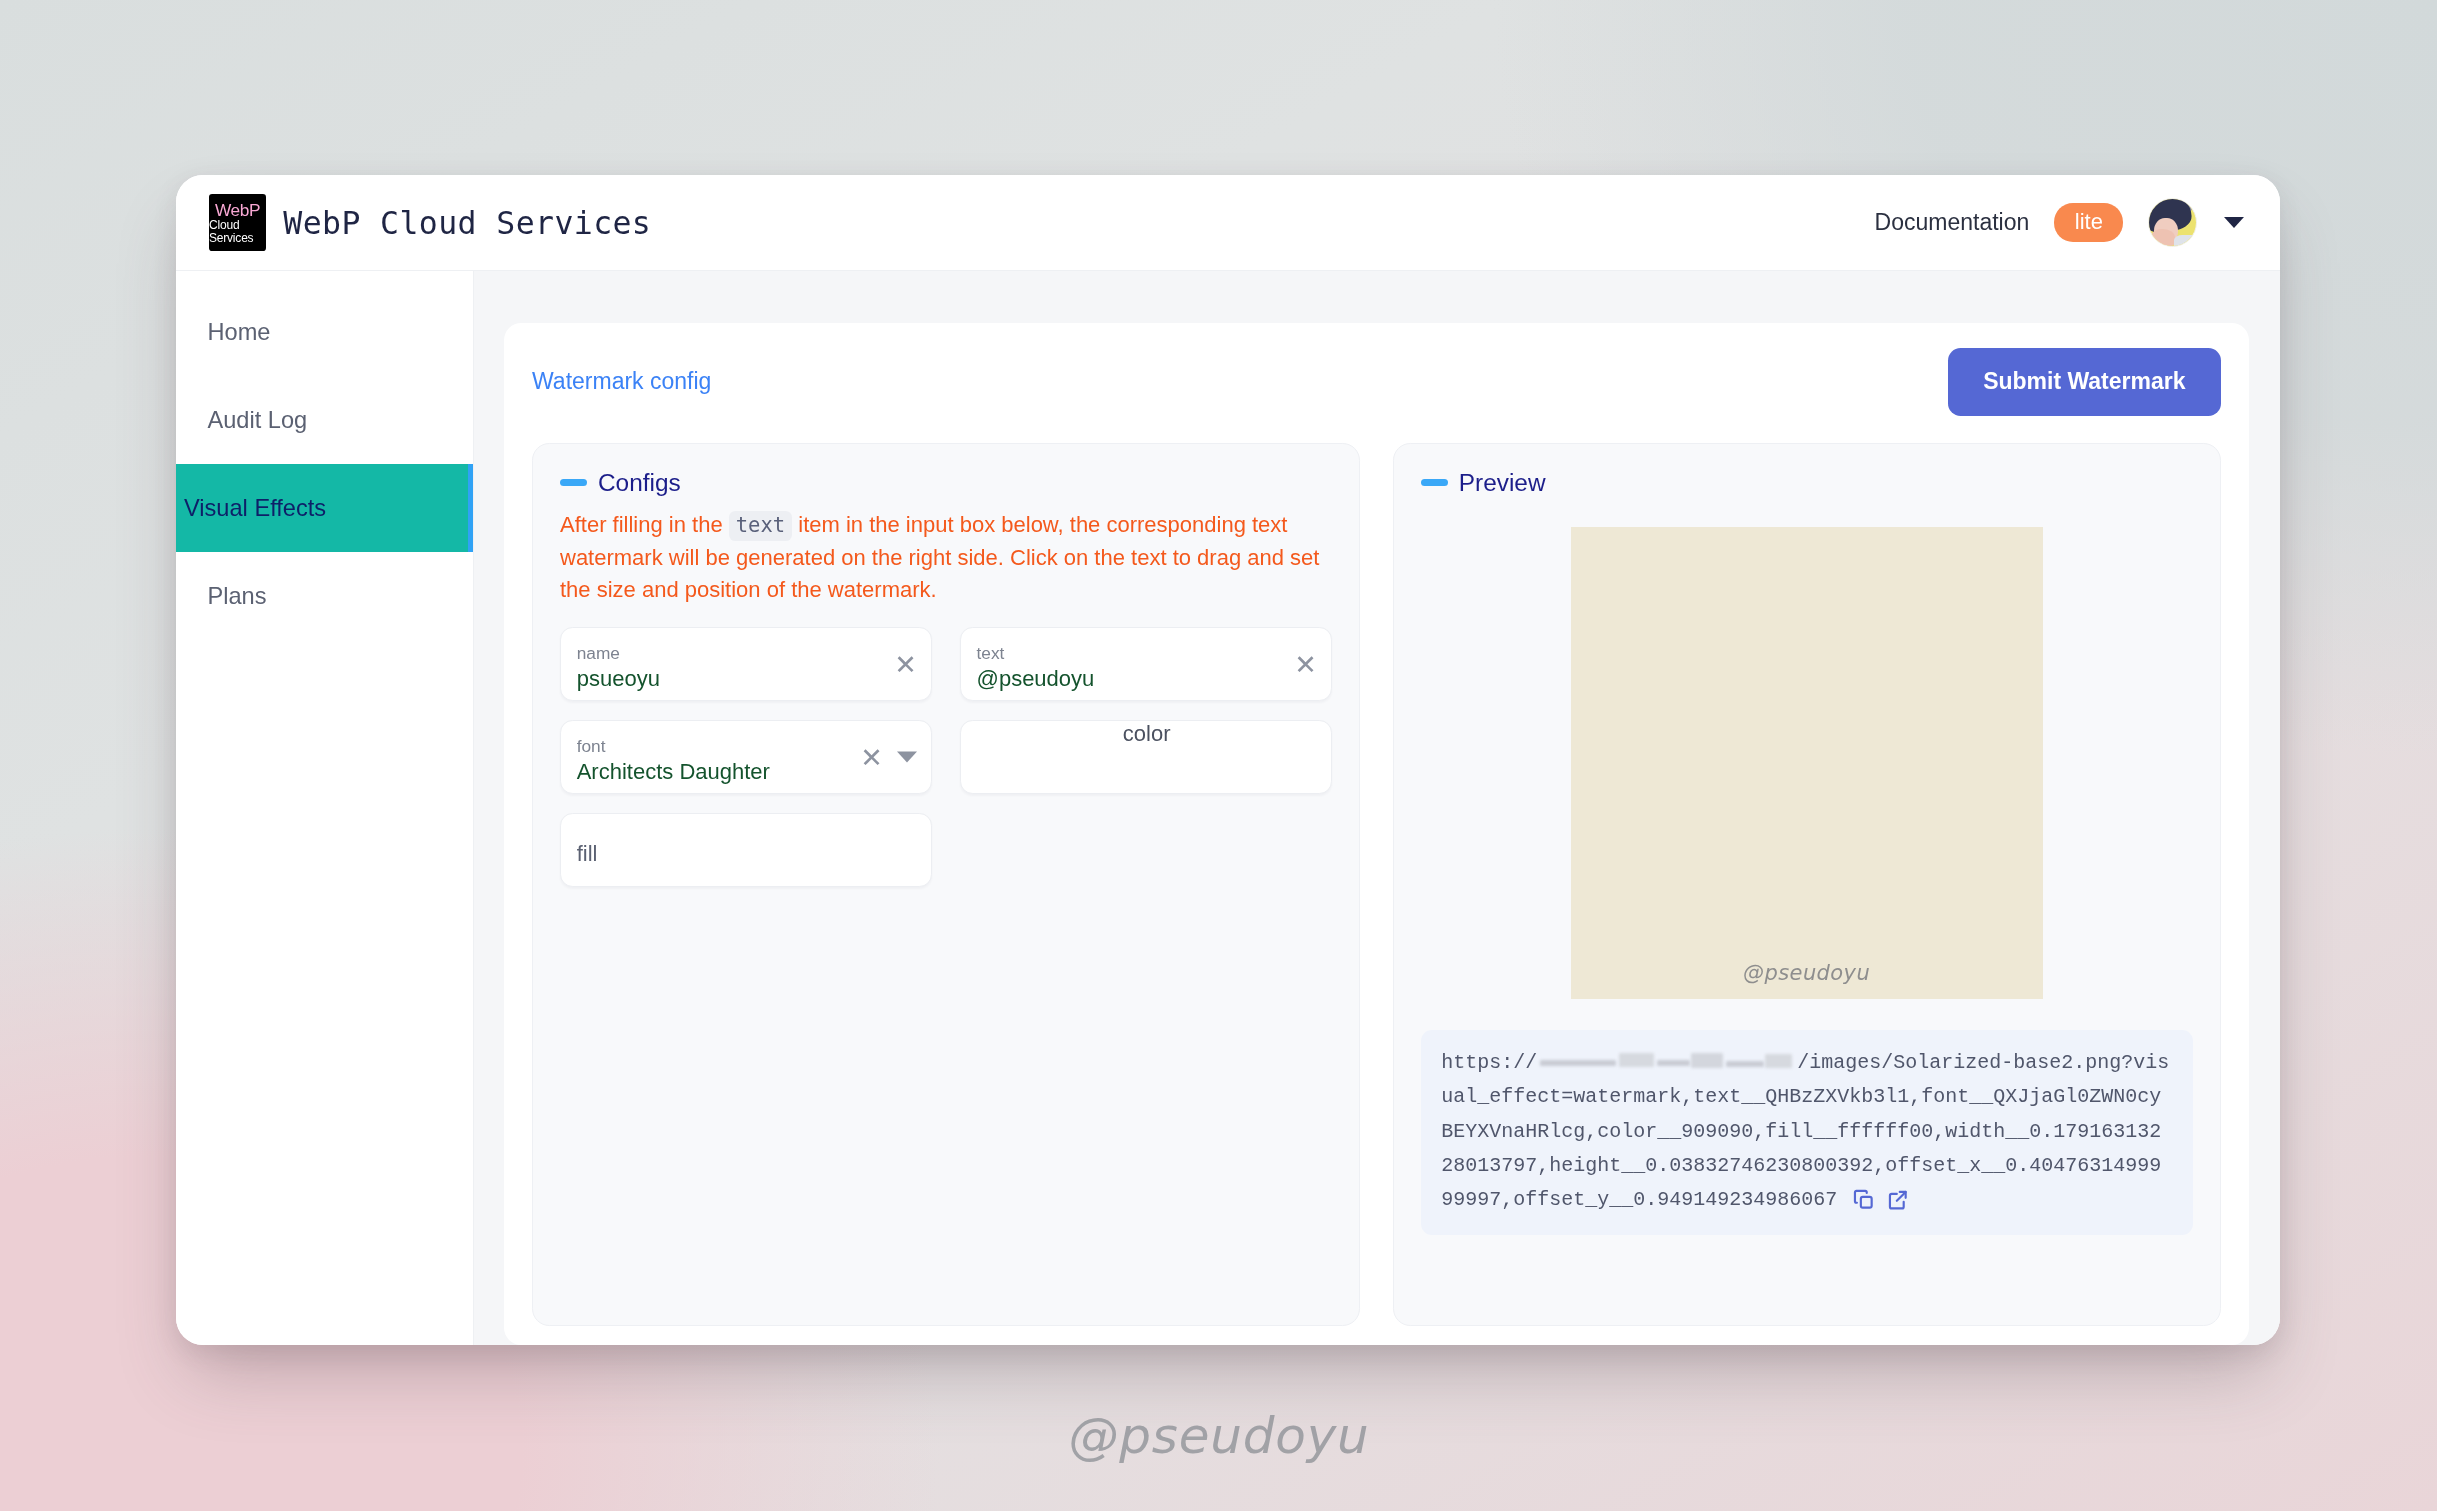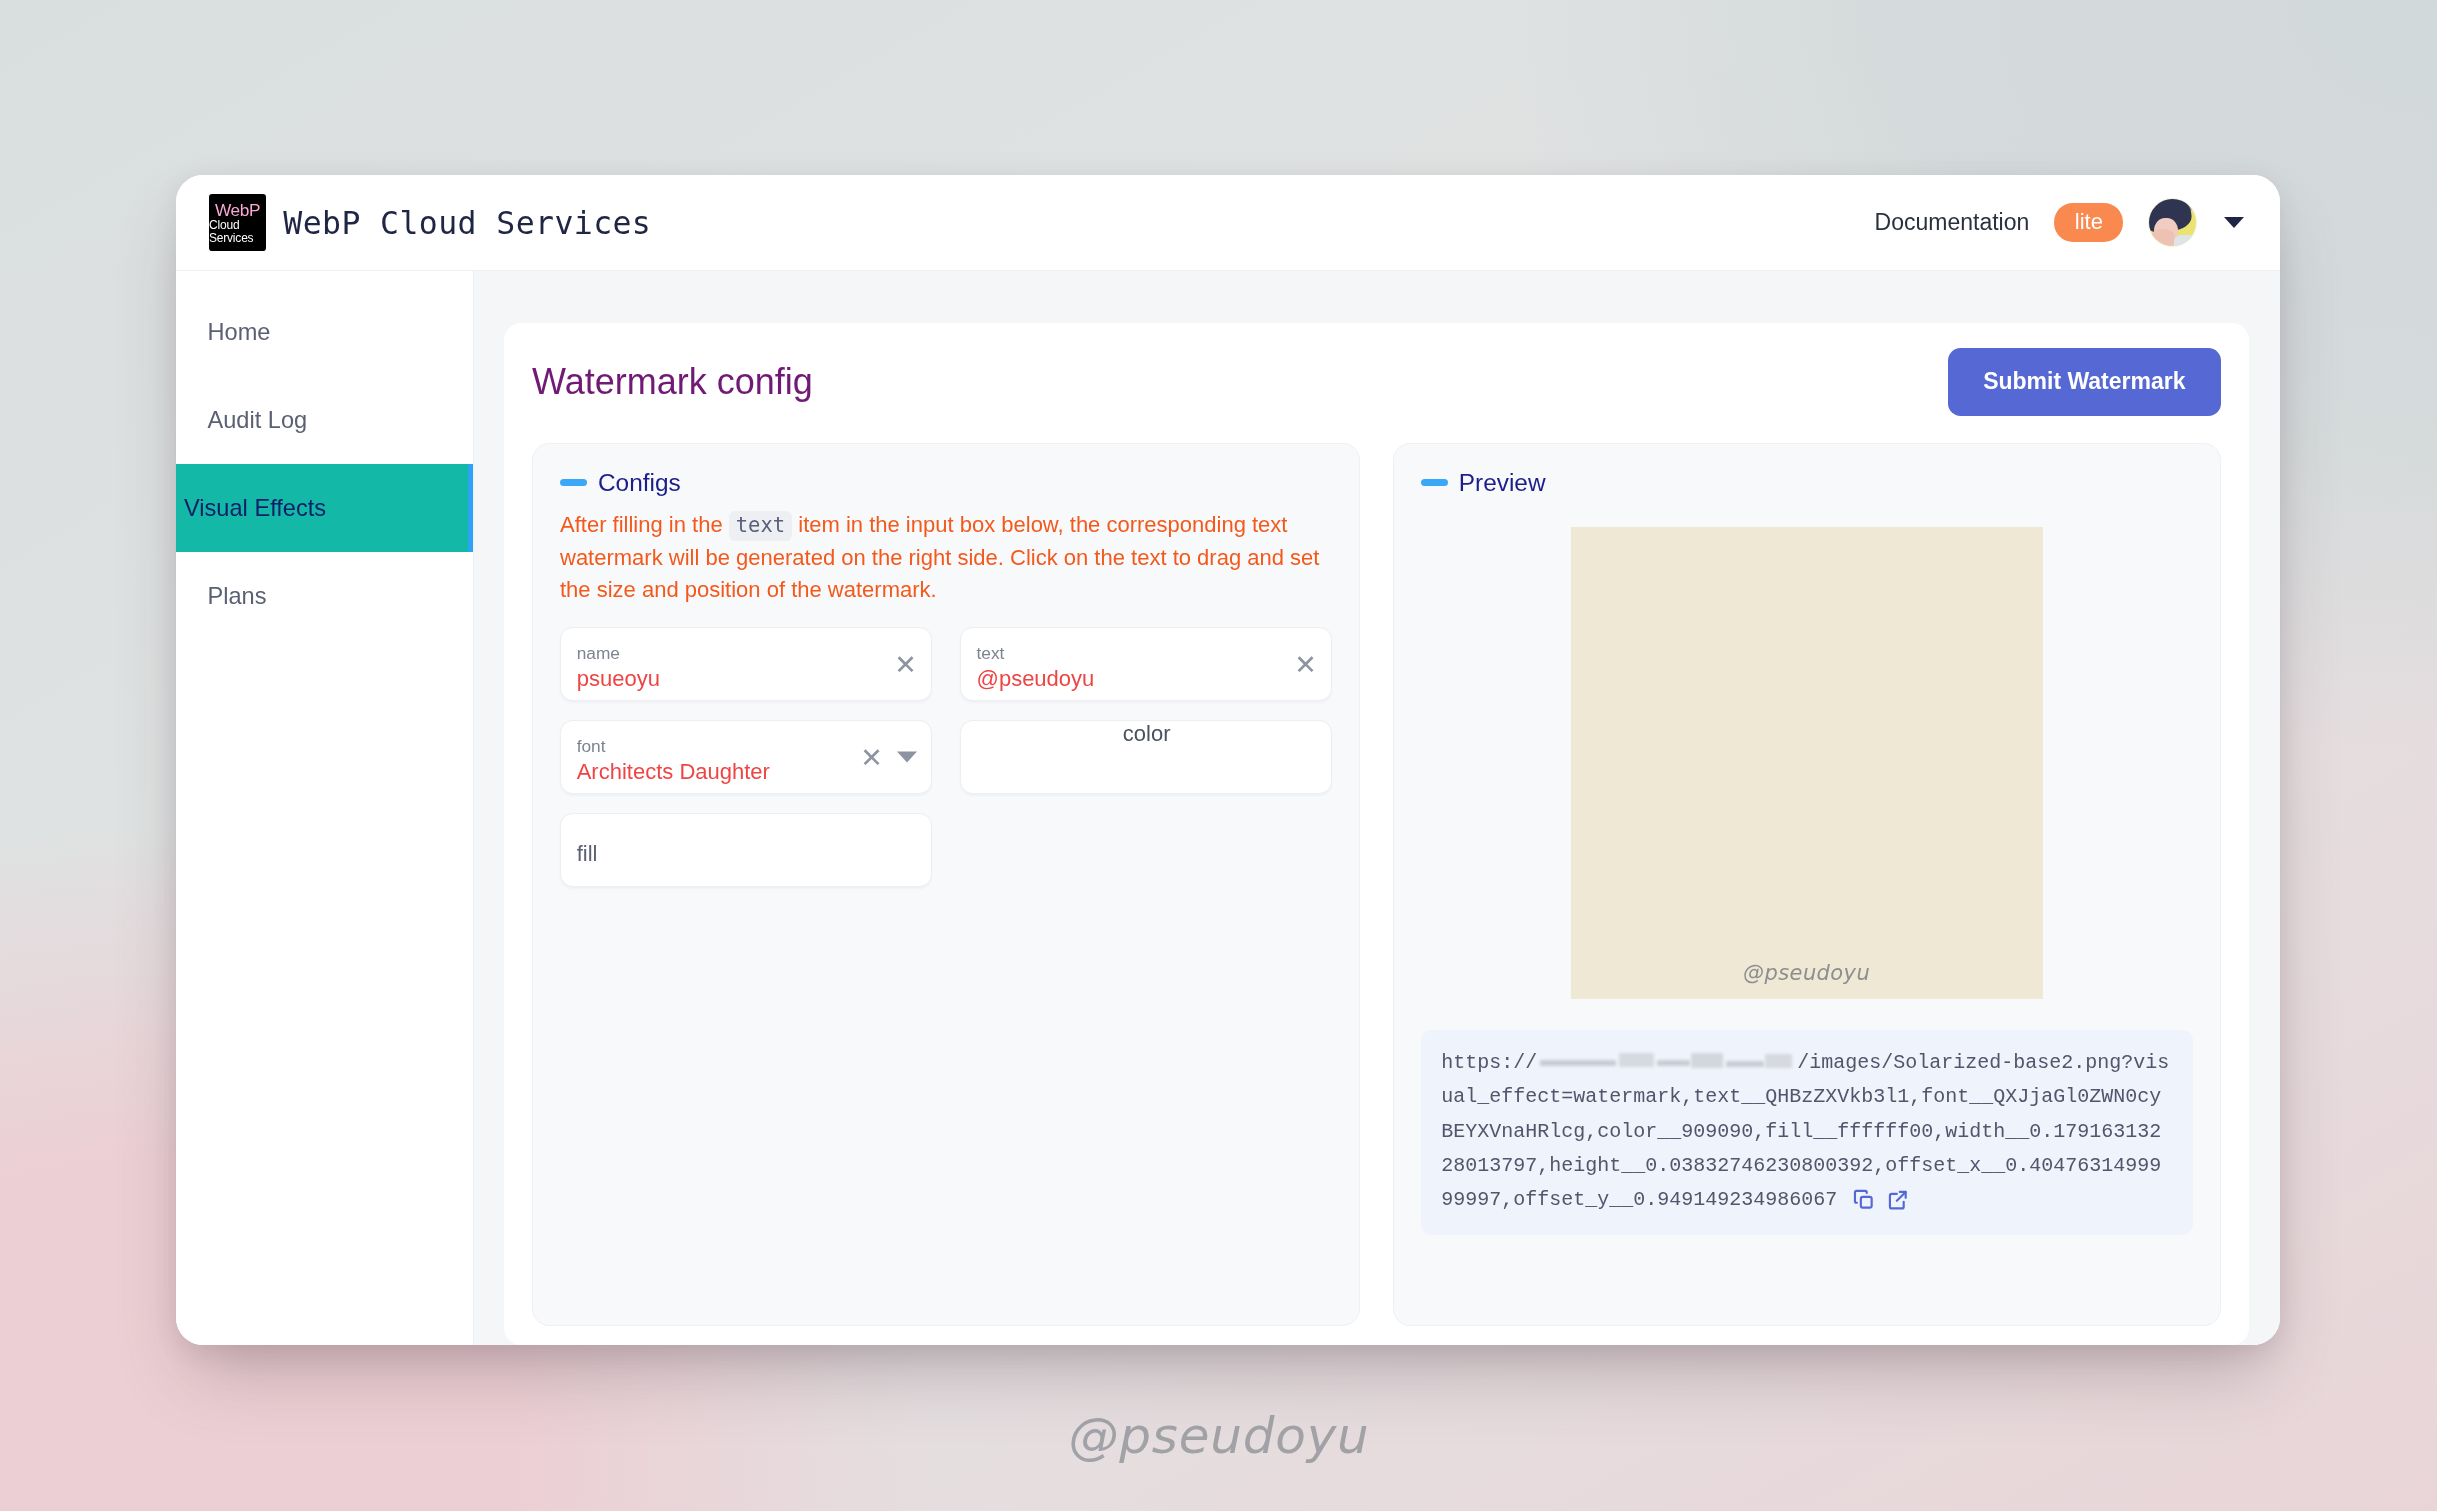--- a/index.html
+++ b/index.html
@@ -162,21 +162,21 @@
     border-radius: 17.3px;
     flex: 1 1 auto;
     padding: 25px 28px 0 28px;
     min-height: 0;
     display: flex; flex-direction: column;
   }
   #card-head {
     display: flex; align-items: center;
     margin-bottom: 27px;
   }
-  #card-title { font-size: 36px; color: #701a75; }
+  #card-title { font-size: 23px; color: #3b82f6; }
   #card-actions { margin-left: auto; display: flex; gap: 27px; }
   .pill-btn {
     border: none; border-radius: 12.6px;
     font-size: 23px; font-weight: bold;
     color: #ffffff;
     padding: 19.7px 35px 21px;
     cursor: pointer;
   }
   #submit-btn { background: #5568d4; }
   #delete-btn { background: #f96b41; }
@@ -222,21 +222,21 @@
     border-radius: 12.6px;
     height: 74px;
     flex: 1 1 0;
     min-width: 0;
     position: relative;
     padding: 9.4px 14px 0 15.7px;
     box-shadow: 0 1.6px 2.4px rgba(25,35,60,0.035);
     display: flex; flex-direction: column; justify-content: center;
   }
   .field-label { font-size: 17.3px; color: #7d8390; line-height: 1.1; }
-  .field-value { font-size: 22px; color: #ef4444; line-height: 1.25; margin-top: 2px; }
+  .field-value { font-size: 22px; color: #14532d; line-height: 1.25; margin-top: 2px; }
   .field-placeholder { font-size: 22px; color: #5b6172; }
   .field-icons {
     position: absolute; right: 14px; top: 50%;
     transform: translateY(-50%);
     display: flex; align-items: center; gap: 14px;
   }
   .ico-x {
     font-size: 27px; color: #8d93a0; line-height: 1; cursor: pointer;
     font-family: "DejaVu Sans", sans-serif;
   }

